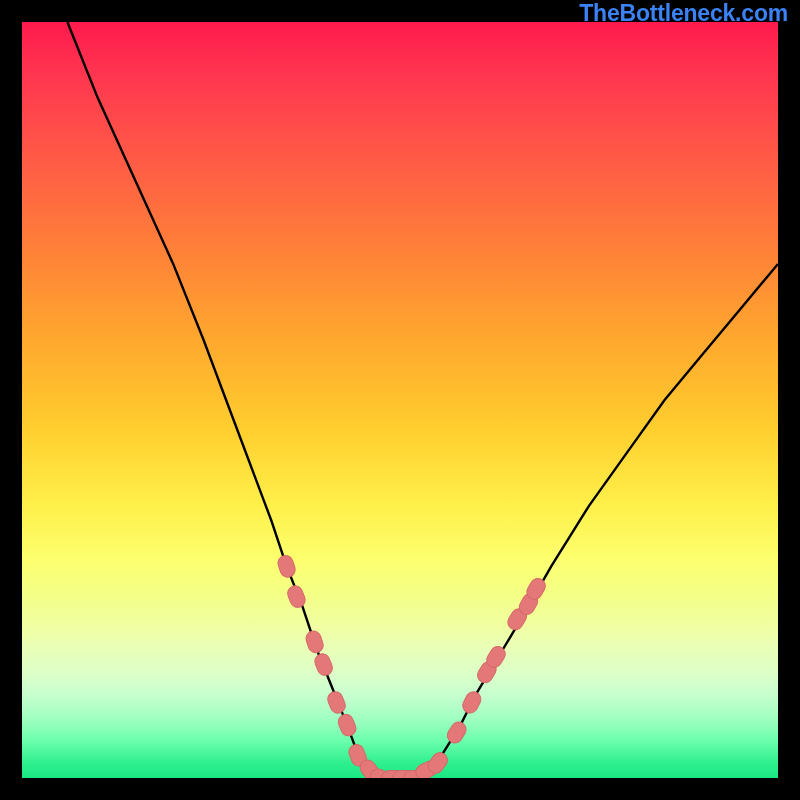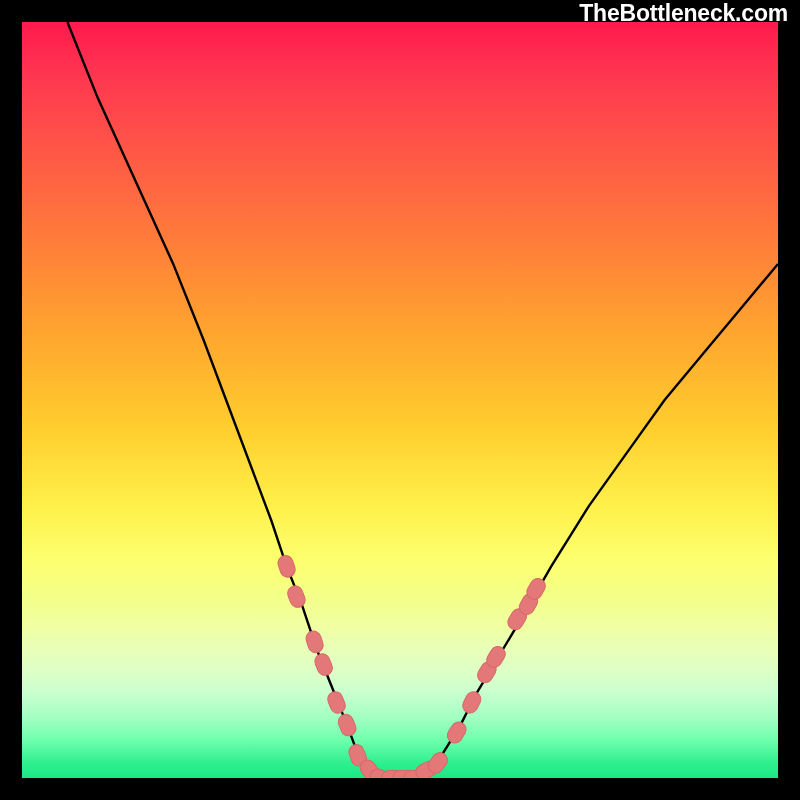--- a/index.html
+++ b/index.html
@@ -53,21 +53,21 @@
   .svg-layer {
     position: absolute;
     inset: 0;
   }
   .watermark {
     position: absolute;
     top: 0px;
     right: 12px;
     font-size: 23px;
     font-weight: 600;
-    color: #ffffff;
+    color: #3b82f6;
     letter-spacing: -0.2px;
     user-select: none;
   }
 </style>
 </head>
 <body>
 
 <div class="stage">
 
   <div class="plot-area">

